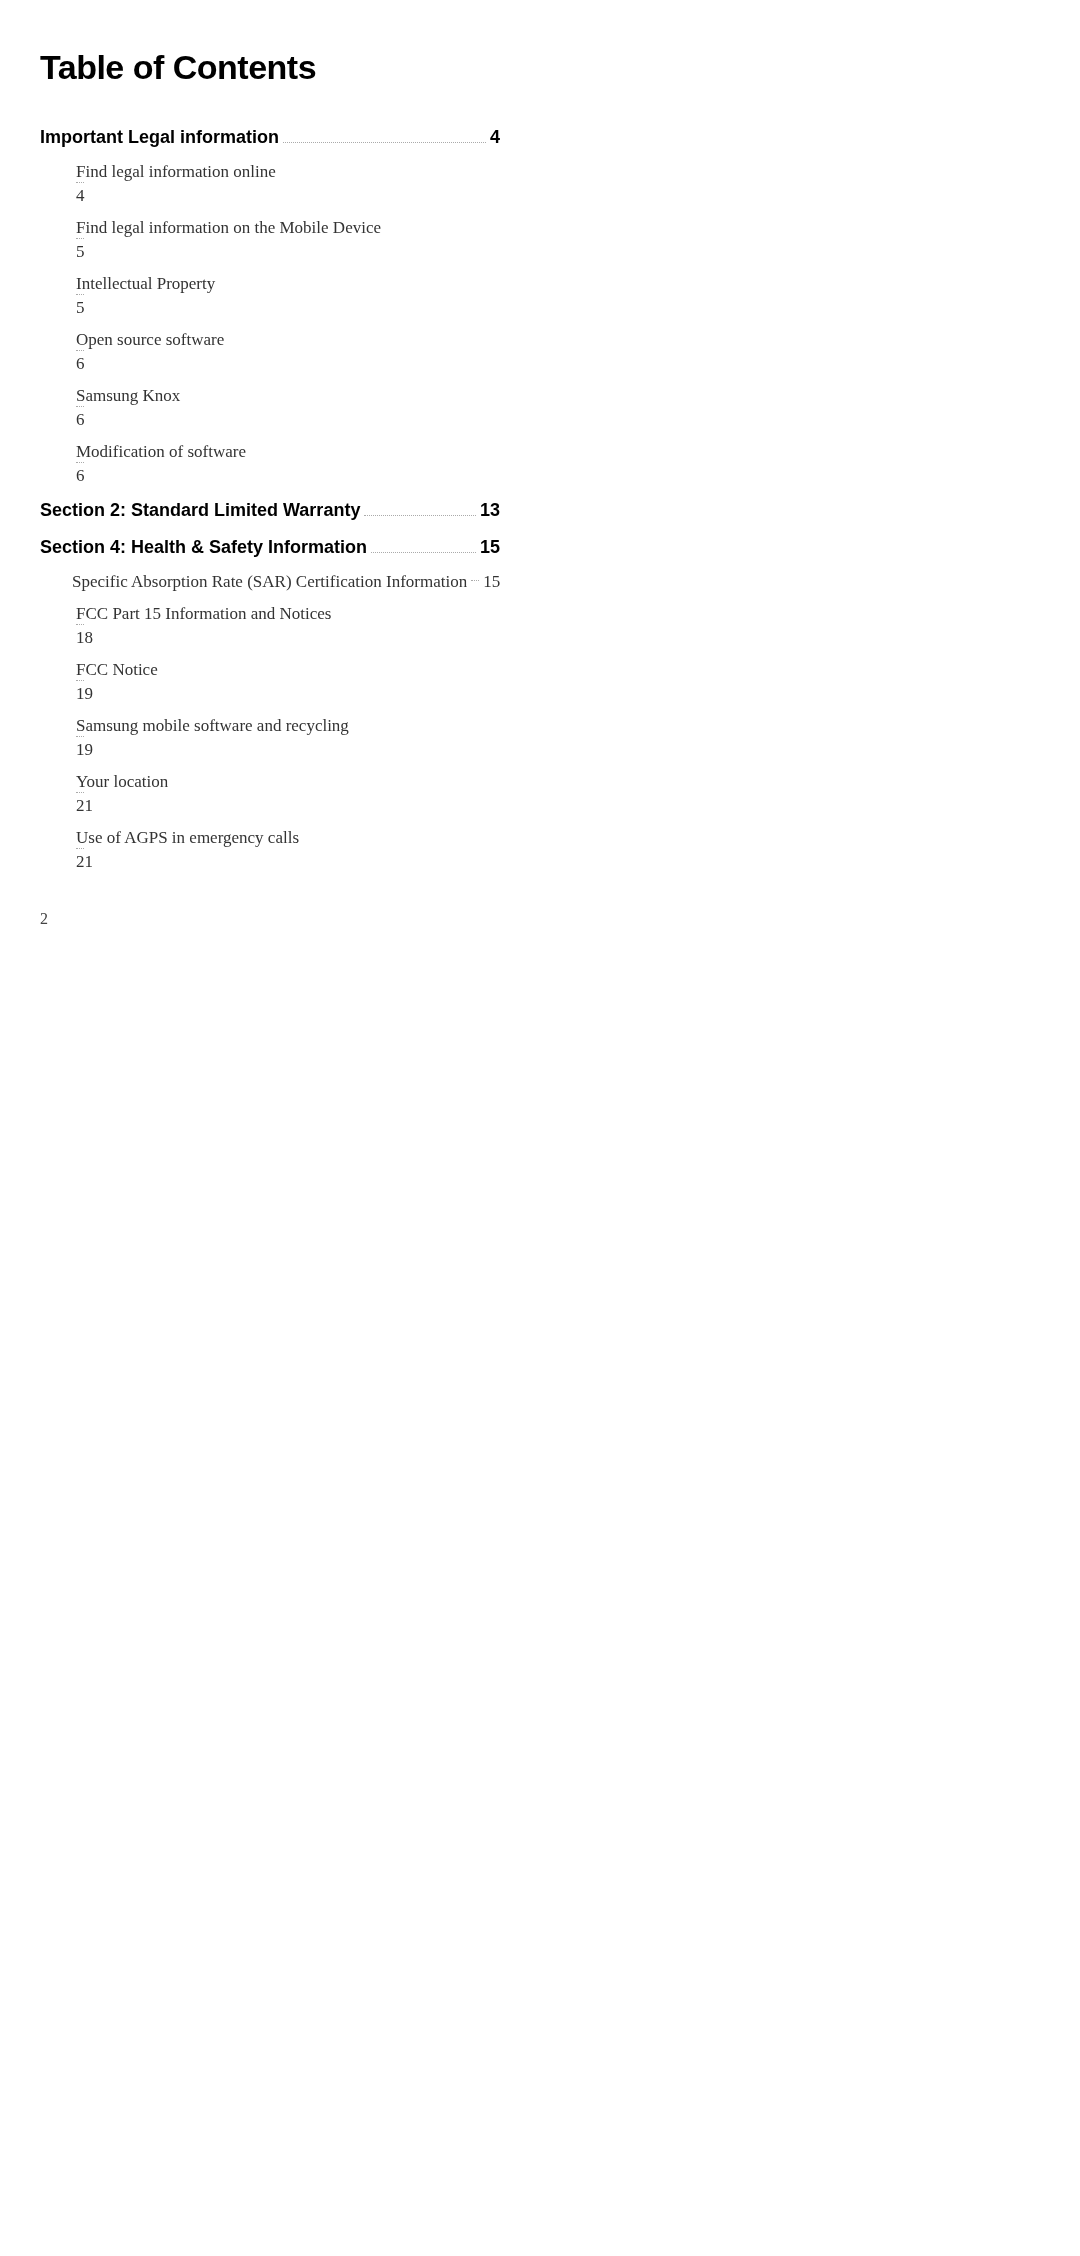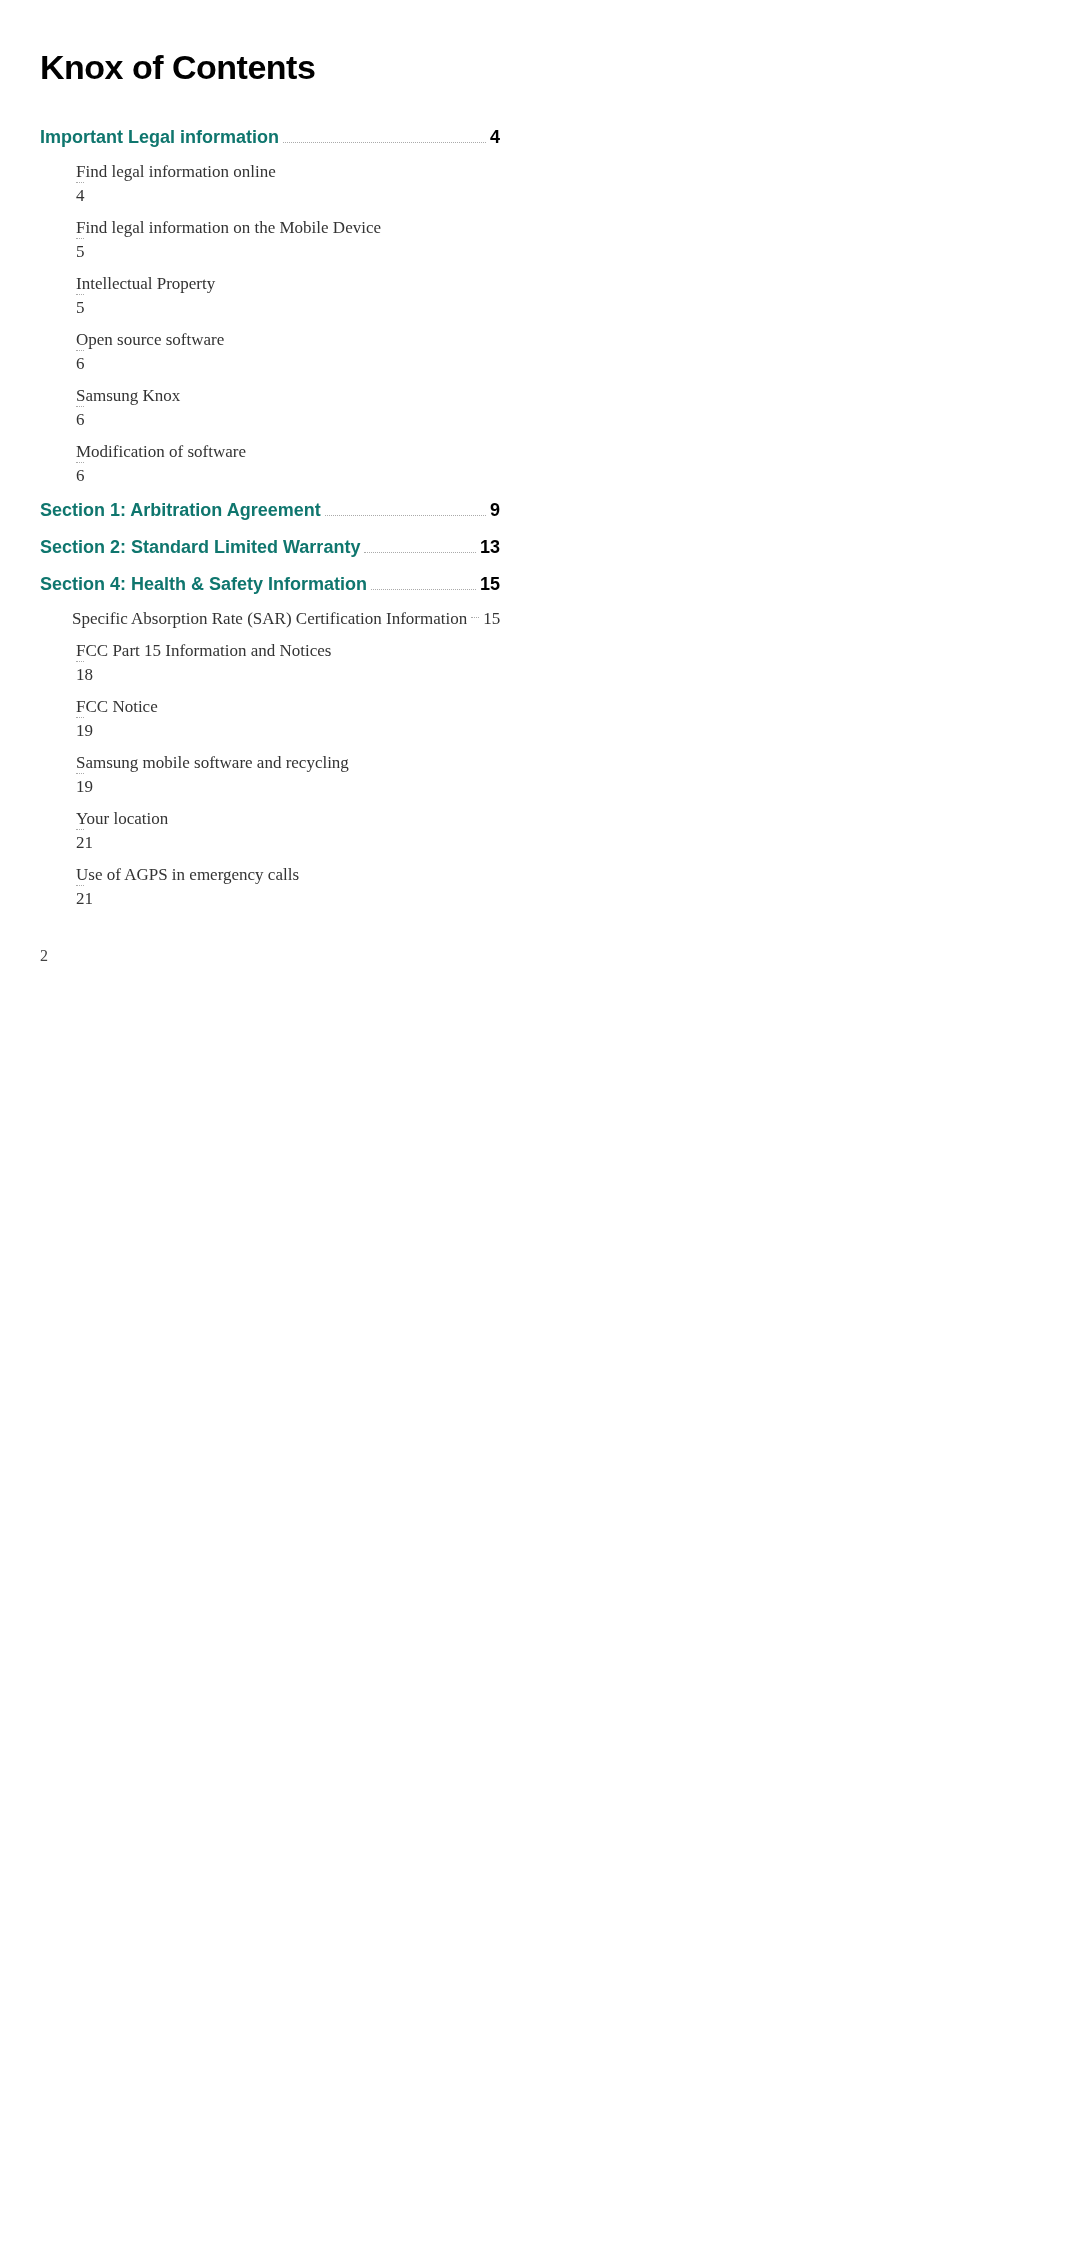--- a/index.html
+++ b/index.html
@@ -55,21 +55,21 @@
       flex-shrink: 0;
       max-width: 82%;
       white-space: nowrap;
       overflow: visible;
     }
 
     .toc-label-bold {
       font-weight: 900;
       font-family: 'Arial Black', 'Arial Bold', sans-serif;
       font-size: 18px;
-      color: #0f766e;
+      color: #000000;
     }
 
     .toc-label-normal {
       font-weight: 400;
       font-family: 'Georgia', serif;
       font-size: 17px;
       color: #333333;
     }
 
     .toc-dots {
@@ -119,21 +119,21 @@
     }
 
     .toc-item-wrap .toc-label-normal {
       white-space: normal;
       max-width: 100%;
     }
   </style>
 </head>
 <body>
 
-<h1 class="page-title">Knox of Contents</h1>
+<h1 class="page-title">Table of Contents</h1>
 
 <ul class="toc-list" id="toc-container">
 <li class="toc-item toc-item-main">
           <span class="toc-label toc-label-bold">Important Legal information</span>
           <span class="toc-dots"></span>
           <span class="toc-page toc-page-bold">4</span>
         </li>
     <li class="toc-item toc-item-sub">
           <span class="toc-label toc-label-normal">Find legal information online</span>
           <span class="toc-dots"></span>
@@ -156,25 +156,20 @@
         </li>
     <li class="toc-item toc-item-sub">
           <span class="toc-label toc-label-normal">Samsung Knox</span>
           <span class="toc-dots"></span>
           <span class="toc-page toc-page-normal">6</span>
         </li>
     <li class="toc-item toc-item-sub">
           <span class="toc-label toc-label-normal">Modification of software</span>
           <span class="toc-dots"></span>
           <span class="toc-page toc-page-normal">6</span>
-        </li>
-    <li class="toc-item toc-item-main">
-          <span class="toc-label toc-label-bold">Section 1: Arbitration Agreement</span>
-          <span class="toc-dots"></span>
-          <span class="toc-page toc-page-bold">9</span>
         </li>
     <li class="toc-item toc-item-main">
           <span class="toc-label toc-label-bold">Section 2: Standard Limited Warranty</span>
           <span class="toc-dots"></span>
           <span class="toc-page toc-page-bold">13</span>
         </li>
     <li class="toc-item toc-item-main">
           <span class="toc-label toc-label-bold">Section 4: Health &amp; Safety Information</span>
           <span class="toc-dots"></span>
           <span class="toc-page toc-page-bold">15</span>

